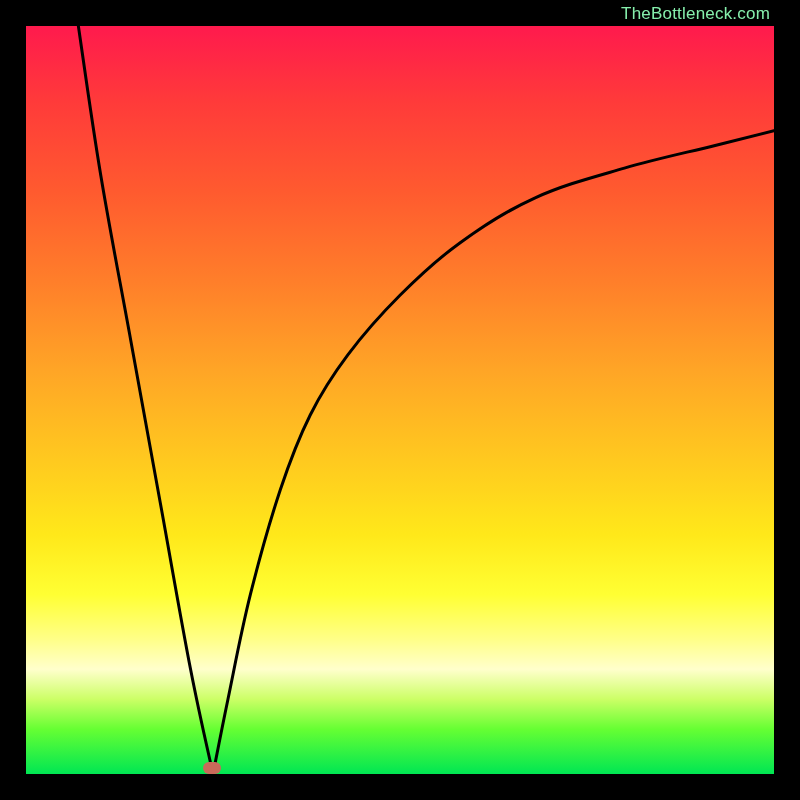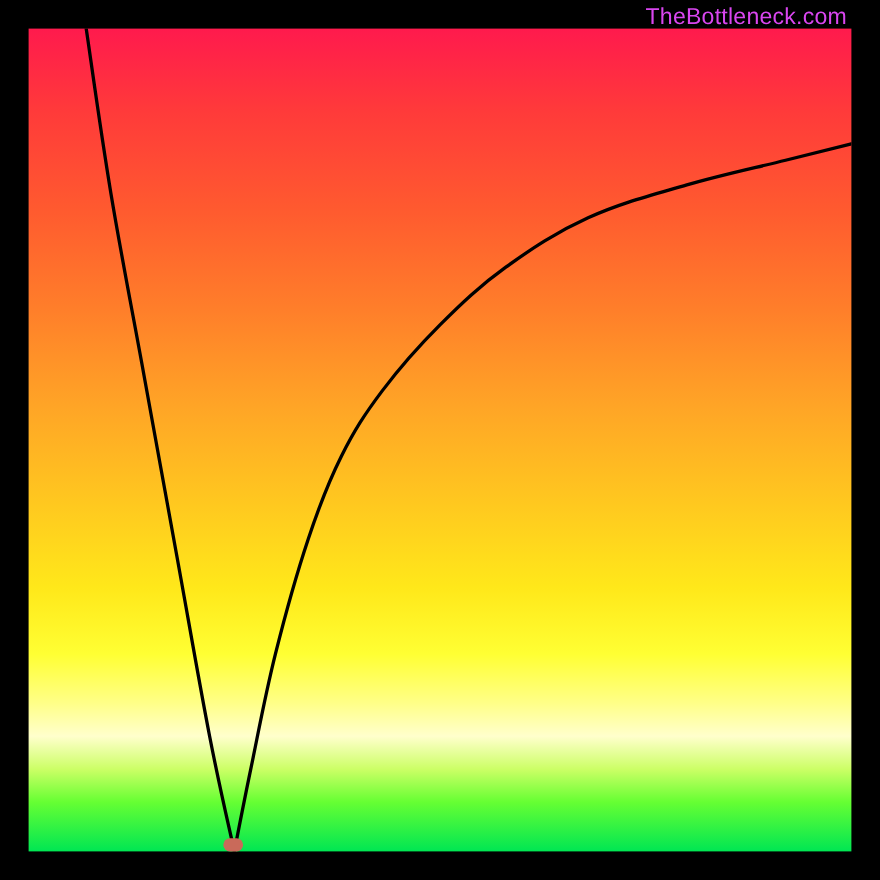--- a/index.html
+++ b/index.html
@@ -40,22 +40,22 @@
       #ffffcc 86%,
       #ccff66 90%,
       #66ff33 94%,
       #00e653 100%
     );
   }
   .watermark {
     position: absolute;
     top: 4px;
     right: 30px;
-    color: #d946ef;
-    font-size: 21px;
+    color: #86efac;
+    font-size: 17px;
     font-weight: 400;
     letter-spacing: 0.2px;
     z-index: 5;
   }
   svg.curve {
     position: absolute;
     left: 0;
     top: 0;
     width: 748px;
     height: 748px;

